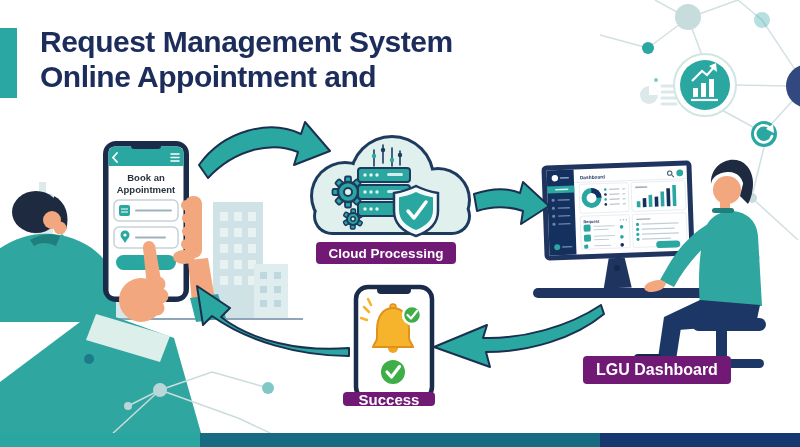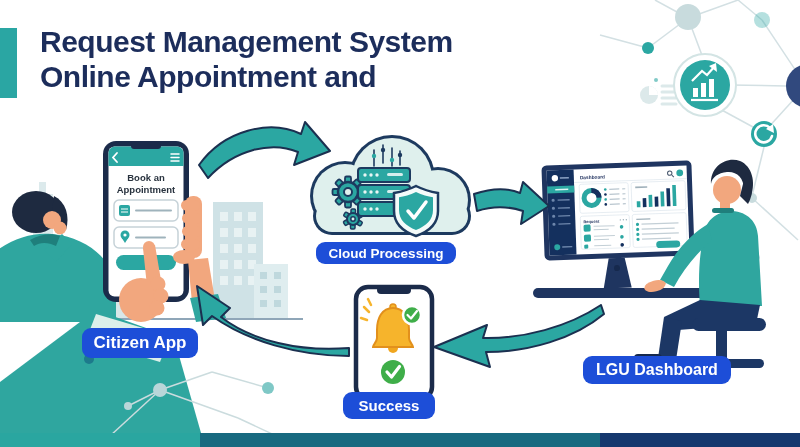--- a/index.html
+++ b/index.html
@@ -2,26 +2,26 @@
 <html><head>
 <meta charset="utf-8">
 <style>
   html,body{margin:0;padding:0;background:#fff;}
   .canvas{position:relative;width:800px;height:447px;background:#ffffff;overflow:hidden;
           font-family:"Liberation Sans",sans-serif;}
   .art{position:absolute;left:0;top:0;z-index:1;}
   .accent-bar{position:absolute;left:0;top:28px;width:17px;height:70px;background:#2AA6A3;z-index:5;}
   .title{position:absolute;left:40px;top:24px;z-index:5;color:#1C2D5B;font-weight:bold;
          font-size:30px;line-height:35px;letter-spacing:-0.5px;}
-  .pill{position:absolute;z-index:6;background:#1d4ed8;color:#ffffff;font-weight:bold;
-        display:flex;align-items:center;justify-content:center;border-radius:9px;}
+  .pill{position:absolute;z-index:6;background:#701a75;color:#ffffff;font-weight:bold;
+        display:flex;align-items:center;justify-content:center;border-radius:4px;}
   .pill-citizen{left:82px;top:328px;width:116px;height:30px;font-size:17px;}
   .pill-cloud{left:316px;top:242px;width:140px;height:22px;font-size:13.5px;}
   .pill-dashboard{left:583px;top:356px;width:148px;height:28px;font-size:16px;}
-  .pill-success{left:343px;top:392px;width:92px;height:27px;font-size:15px;}
+  .pill-success{left:343px;top:392px;width:92px;height:14px;font-size:15px;}
 </style>
 </head>
 <body>
 
 <div class="canvas">
 
 <svg class="art" width="800" height="447" viewBox="0 0 800 447">
 
   <g stroke="#D3E0E3" stroke-width="1.5">
     <line x1="600" y1="35" x2="648" y2="48"></line>
@@ -462,18 +462,17 @@
     <rect x="600" y="433" width="200" height="14" fill="#15386E"></rect>
   </g>
 </svg>
 
 <div class="accent-bar"></div>
 <div class="title">
   <div>Request Management System</div>
   <div>Online Appointment and</div>
 </div>
 
-<div class="pill pill-citizen">Citizen App</div>
 <div class="pill pill-cloud">Cloud Processing</div>
 <div class="pill pill-dashboard">LGU Dashboard</div>
 <div class="pill pill-success">Success</div>
 
 </div>
 
 </body></html>

